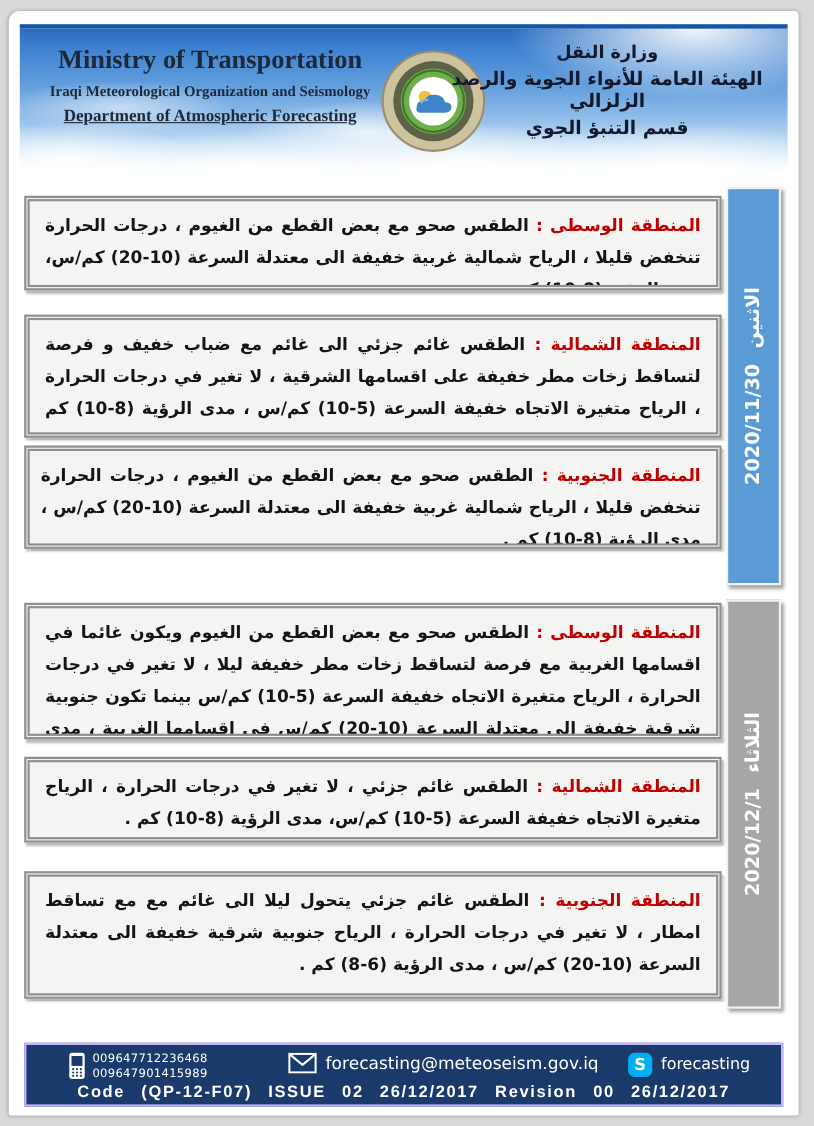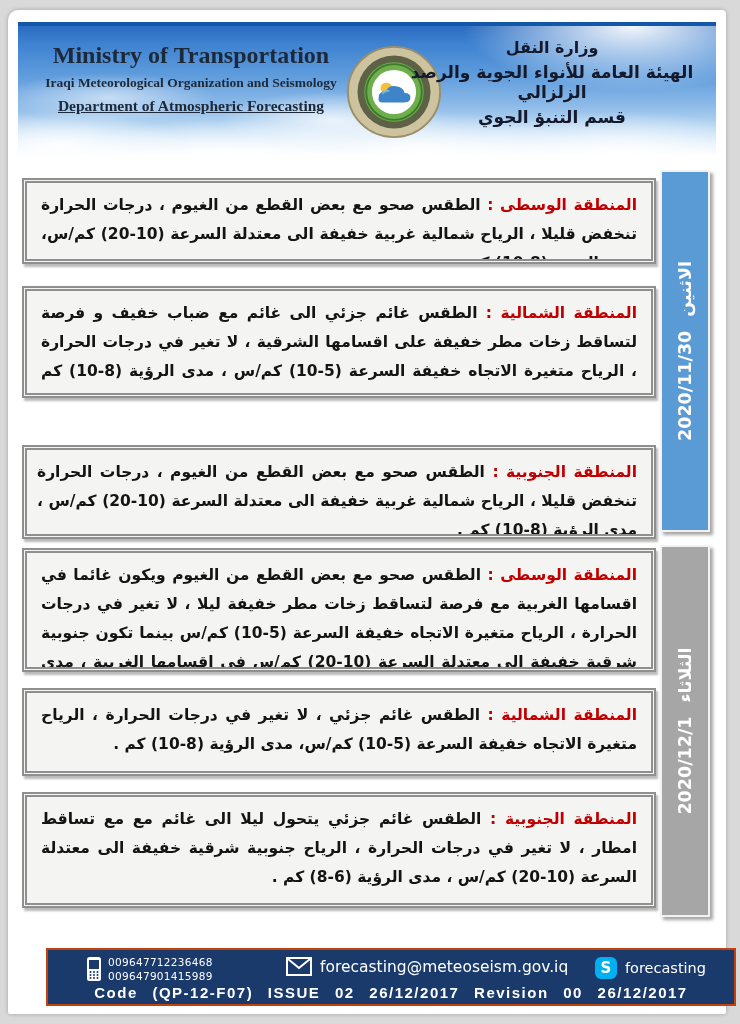--- a/index.html
+++ b/index.html
@@ -68,23 +68,22 @@
   .daybar-text{
     position:absolute;top:50%;left:50%;
     transform:translate(-50%,-50%) rotate(-90deg);
     white-space:nowrap;direction:rtl;
     color:#ffffff;font-weight:700;font-size:17.5px;letter-spacing:.5px;
   }
   .daybar-text .sep{display:inline-block;width:14px;}
   
   .footer{
     position:absolute;left:14px;top:938px;width:690px;height:58px;
-    background:#1a3a6b;border:2px solid #c2410c;box-sizing:border-box;
+    background:#1a3a6b;border:2px solid #c4b5fd;box-sizing:border-box;
     color:#fff;
-    margin-left:24px;
   }
   .footer-row{position:absolute;left:0;top:0;width:100%;height:36px;}
   .phone-group{position:absolute;left:38px;top:5px;display:flex;align-items:center;gap:6px;}
   .phone-nums{font-size:10.5px;line-height:1.35;letter-spacing:.3px;}
   .email-group{position:absolute;left:238px;top:7px;display:flex;align-items:center;gap:8px;}
   .email-text{font-size:15.5px;text-align:center;}
   .skype-group{position:absolute;right:28px;top:7px;display:flex;align-items:center;gap:8px;}
   .skype-badge{
     width:22px;height:22px;border-radius:6px;background:#00aff0;
     display:flex;align-items:center;justify-content:center;
@@ -128,33 +127,33 @@
   </div>
 
   <div class="fbox" style="top:168px;height:86px;">
     <p class="ftext"><span class="region">المنطقة الوسطى :</span> <span>الطقس صحو مع بعض القطع من الغيوم ، درجات الحرارة تنخفض قليلا ، الرياح شمالية غربية خفيفة الى معتدلة السرعة (10-20) كم/س، مدى الرؤية (8-10) كم.</span></p>
   </div>
 
   <div class="fbox" style="top:276px;height:112px;">
     <p class="ftext"><span class="region">المنطقة الشمالية :</span> <span>الطقس غائم جزئي الى غائم مع ضباب خفيف و فرصة لتساقط زخات مطر خفيفة على اقسامها الشرقية ، لا تغير في درجات الحرارة ، الرياح  متغيرة الاتجاه خفيفة السرعة (5-10) كم/س ، مدى الرؤية (8-10) كم وفي الضباب (2-4) كم .</span></p>
   </div>
 
-  <div class="fbox" style="top:435px;height:94px;padding-left:10px;">
+  <div class="fbox" style="top:395px;height:94px;padding-left:10px;">
     <p class="ftext"><span class="region">المنطقة الجنوبية :</span> <span>الطقس صحو مع بعض القطع من الغيوم ، درجات الحرارة تنخفض قليلا ، الرياح  شمالية غربية خفيفة الى معتدلة السرعة (10-20) كم/س ، مدى الرؤية (8-10) كم .</span></p>
   </div>
 
   <div class="daybar" style="top:160px;height:362px;background:#5b9bd5;">
     <div class="daybar-text"><span>الاثنين</span><span class="sep"></span><span>2020/11/30</span></div>
   </div>
 
   <div class="fbox" style="top:538px;height:124px;">
     <p class="ftext"><span class="region">المنطقة الوسطى :</span> <span>الطقس صحو مع بعض القطع من الغيوم ويكون غائما في اقسامها الغربية مع فرصة لتساقط زخات مطر خفيفة ليلا  ، لا تغير في درجات الحرارة ، الرياح  متغيرة الاتجاه خفيفة السرعة (5-10) كم/س بينما تكون جنوبية شرقية خفيفة الى معتدلة السرعة  (10-20) كم/س في اقسامها الغربية ، مدى الرؤية (8-10) كم .</span></p>
   </div>
 
-  <div class="fbox" style="top:678px;height:88px;">
+  <div class="fbox" style="top:678px;height:78px;">
     <p class="ftext"><span class="region">المنطقة الشمالية :</span> <span>الطقس غائم جزئي ، لا تغير في درجات الحرارة ، الرياح  متغيرة الاتجاه خفيفة السرعة (5-10) كم/س، مدى الرؤية (8-10) كم .</span></p>
   </div>
 
   <div class="fbox" style="top:782px;height:116px;">
     <p class="ftext"><span class="region">المنطقة الجنوبية :</span> <span>الطقس غائم جزئي يتحول ليلا الى غائم مع مع تساقط امطار ، لا تغير في درجات الحرارة ، الرياح  جنوبية شرقية خفيفة الى معتدلة السرعة  (10-20) كم/س ، مدى الرؤية (6-8) كم .</span></p>
   </div>
 
   <div class="daybar" style="top:535px;height:372px;background:#a6a6a6;">
     <div class="daybar-text"><span>الثلاثاء</span><span class="sep"></span><span>2020/12/1</span></div>
   </div>

